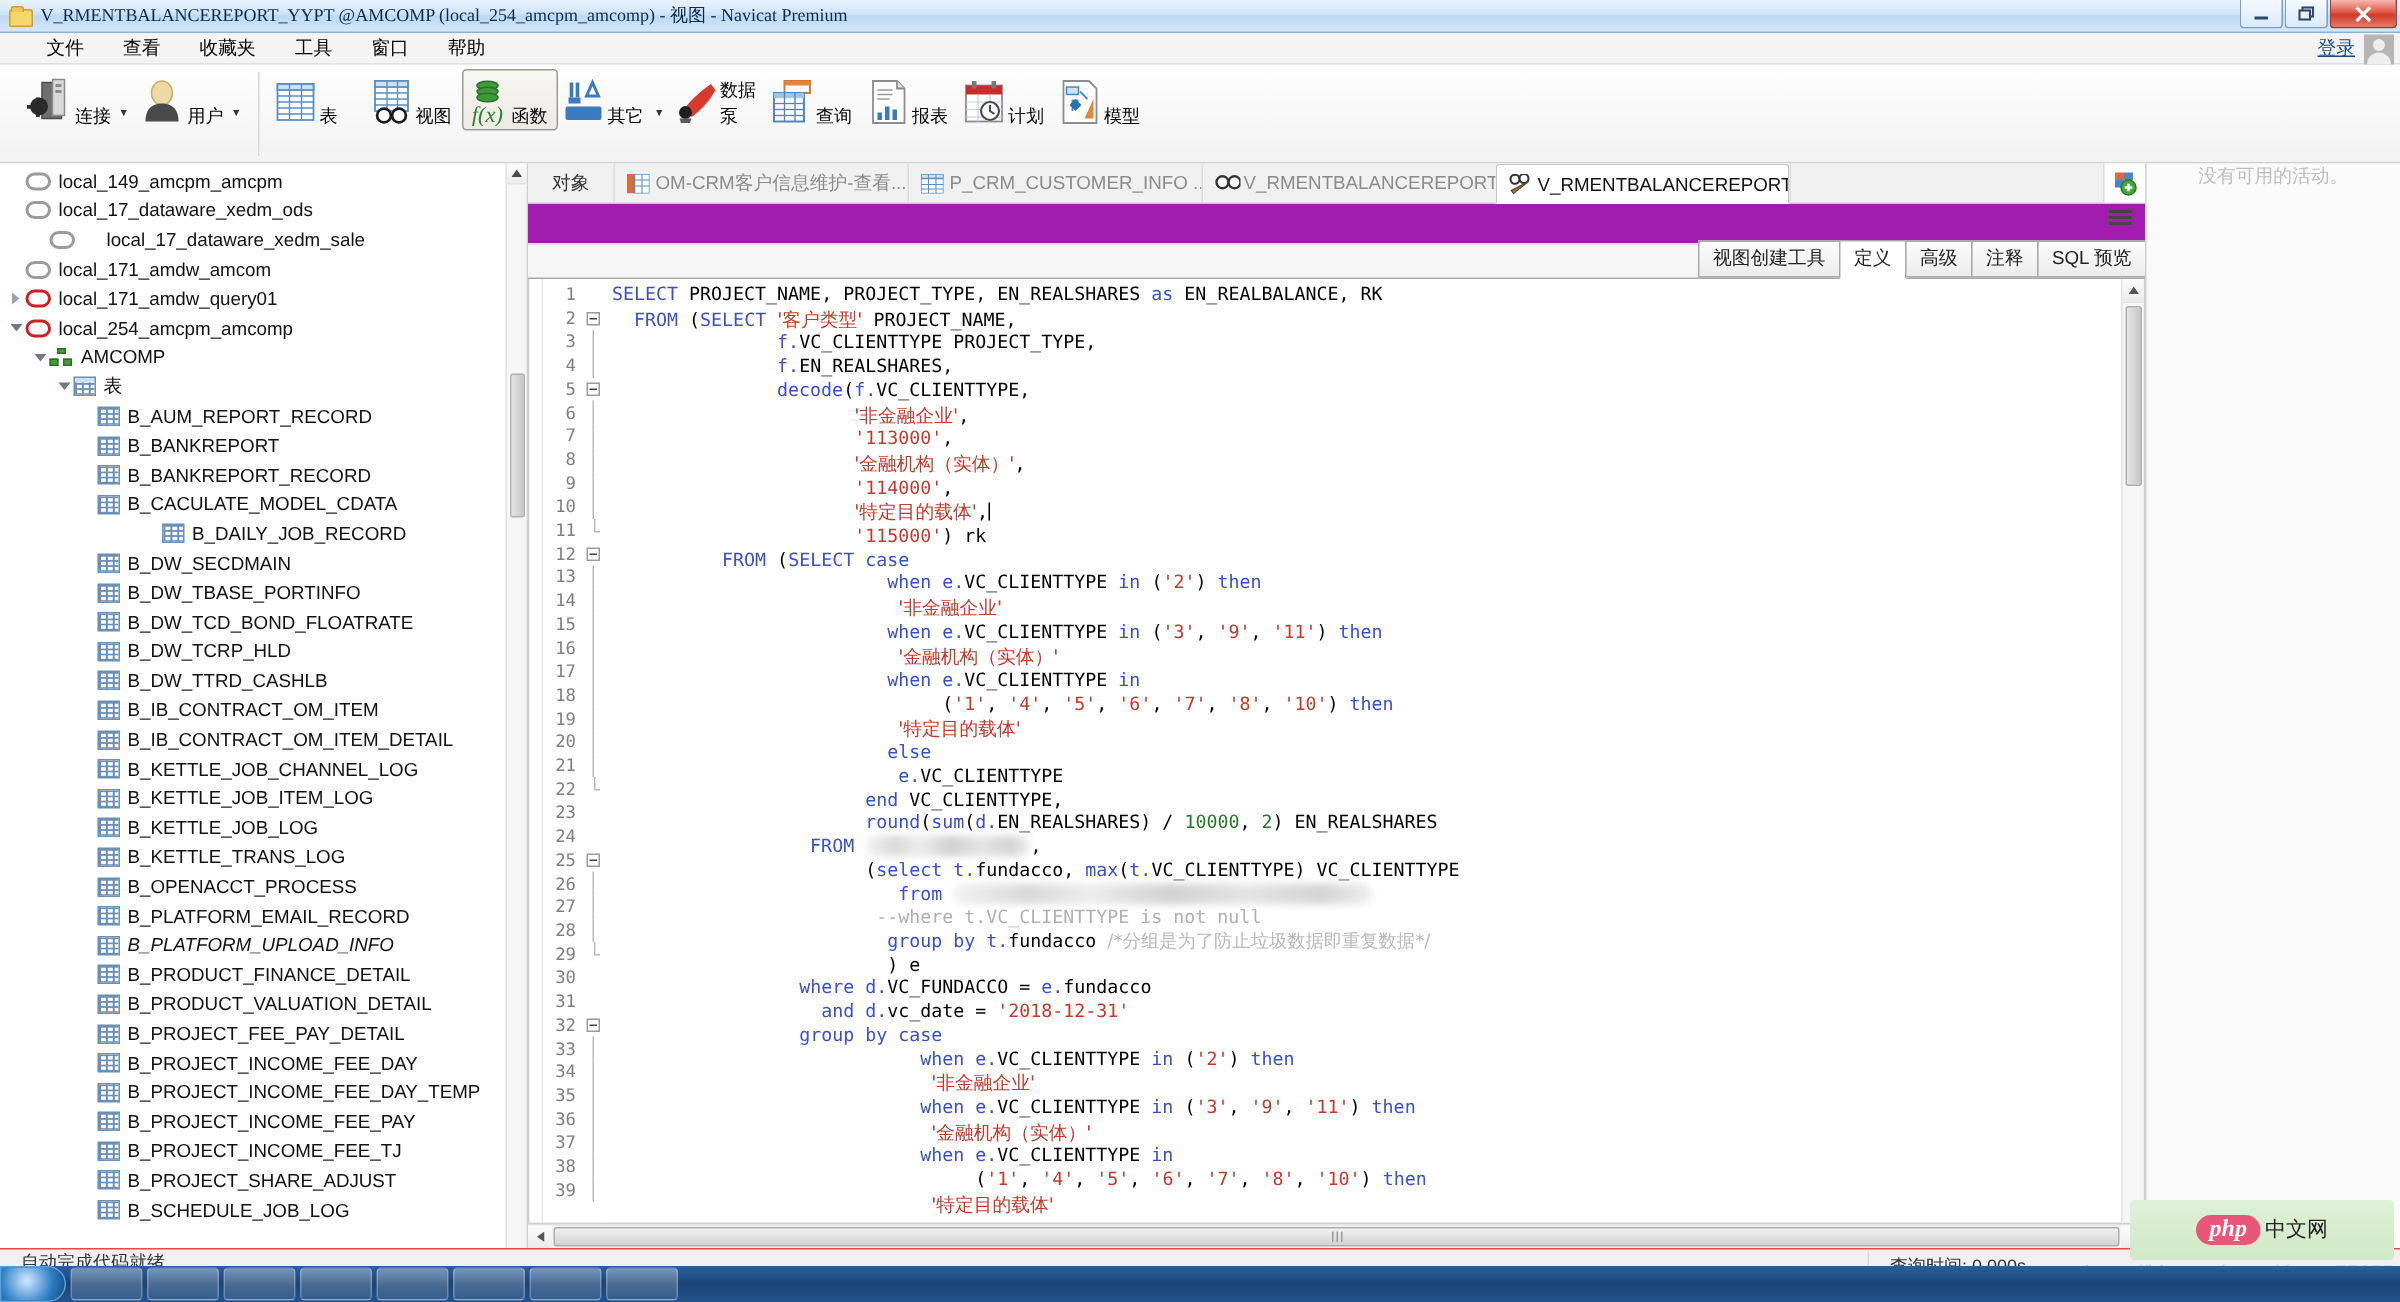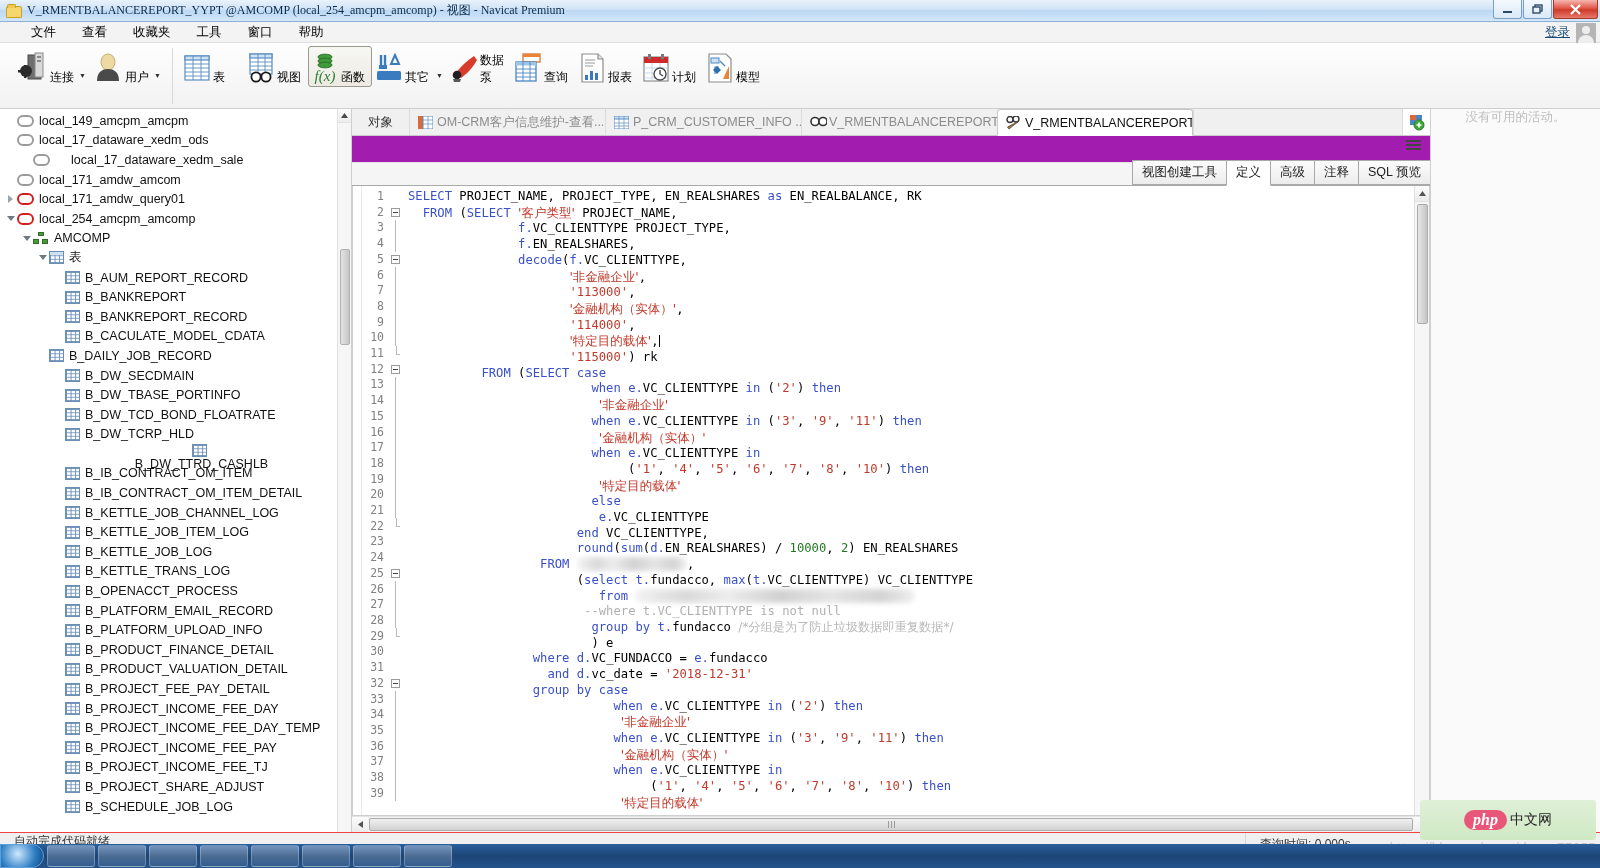--- a/index.html
+++ b/index.html
@@ -500,21 +500,21 @@
         <div class="trow" style="padding-left: 52px;">
           <span class="tw"></span>
           <span class="icotbl"></span>
           <span class="tlabel">B_BANKREPORT_RECORD</span>
         </div>
         <div class="trow" style="padding-left: 52px;">
           <span class="tw"></span>
           <span class="icotbl"></span>
           <span class="tlabel">B_CACULATE_MODEL_CDATA</span>
         </div>
-        <div class="trow" style="padding-left: 36px;">
+        <div class="trow" style="padding-left: 72px; margin-left: 23px;">
           <span class="tw"></span>
           <span class="icotbl"></span>
           <span class="tlabel">B_DAILY_JOB_RECORD</span>
         </div>
         <div class="trow" style="padding-left: 52px;">
           <span class="tw"></span>
           <span class="icotbl"></span>
           <span class="tlabel">B_DW_SECDMAIN</span>
         </div>
         <div class="trow" style="padding-left: 52px;">
@@ -525,21 +525,21 @@
         <div class="trow" style="padding-left: 52px;">
           <span class="tw"></span>
           <span class="icotbl"></span>
           <span class="tlabel">B_DW_TCD_BOND_FLOATRATE</span>
         </div>
         <div class="trow" style="padding-left: 52px;">
           <span class="tw"></span>
           <span class="icotbl"></span>
           <span class="tlabel">B_DW_TCRP_HLD</span>
         </div>
-        <div class="trow" style="padding-left: 52px; flex-direction: column;">
+        <div class="trow" style="padding-left: 52px;">
           <span class="tw"></span>
           <span class="icotbl"></span>
           <span class="tlabel">B_DW_TTRD_CASHLB</span>
         </div>
         <div class="trow" style="padding-left: 52px;">
           <span class="tw"></span>
           <span class="icotbl"></span>
           <span class="tlabel">B_IB_CONTRACT_OM_ITEM</span>
         </div>
         <div class="trow" style="padding-left: 52px;">
@@ -570,21 +570,21 @@
         <div class="trow" style="padding-left: 52px;">
           <span class="tw"></span>
           <span class="icotbl"></span>
           <span class="tlabel">B_OPENACCT_PROCESS</span>
         </div>
         <div class="trow" style="padding-left: 52px;">
           <span class="tw"></span>
           <span class="icotbl"></span>
           <span class="tlabel">B_PLATFORM_EMAIL_RECORD</span>
         </div>
-        <div class="trow" style="padding-left: 52px;">
+        <div class="trow" style="padding-left: 52px; font-style: italic;">
           <span class="tw"></span>
           <span class="icotbl"></span>
           <span class="tlabel">B_PLATFORM_UPLOAD_INFO</span>
         </div>
         <div class="trow" style="padding-left: 52px;">
           <span class="tw"></span>
           <span class="icotbl"></span>
           <span class="tlabel">B_PRODUCT_FINANCE_DETAIL</span>
         </div>
         <div class="trow" style="padding-left: 52px;">

